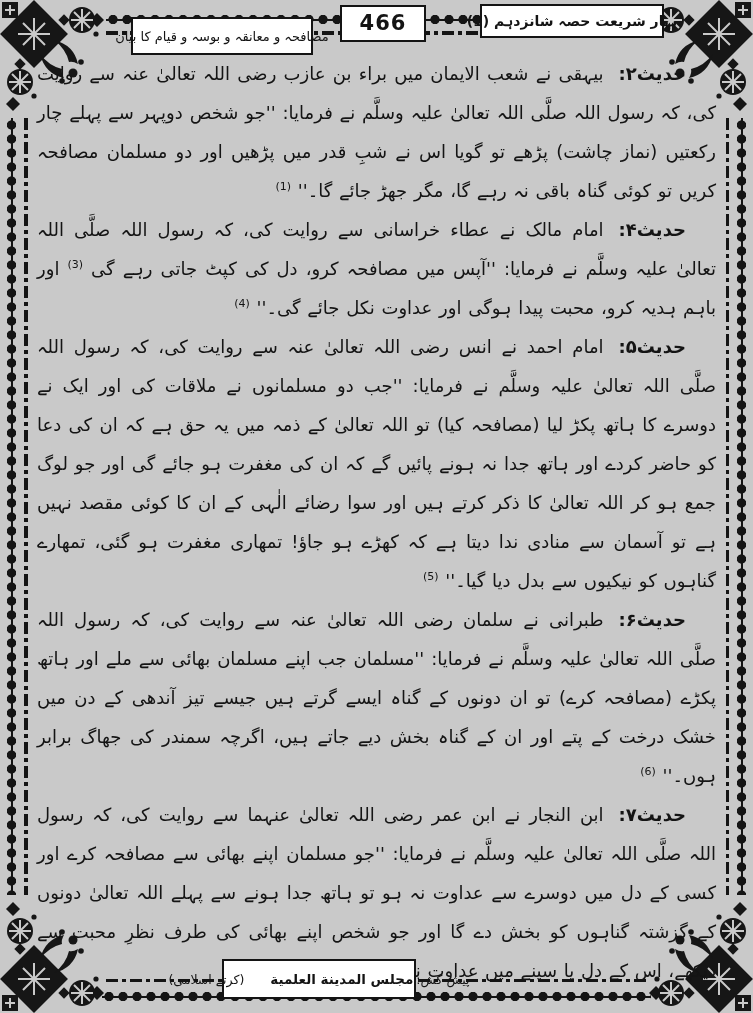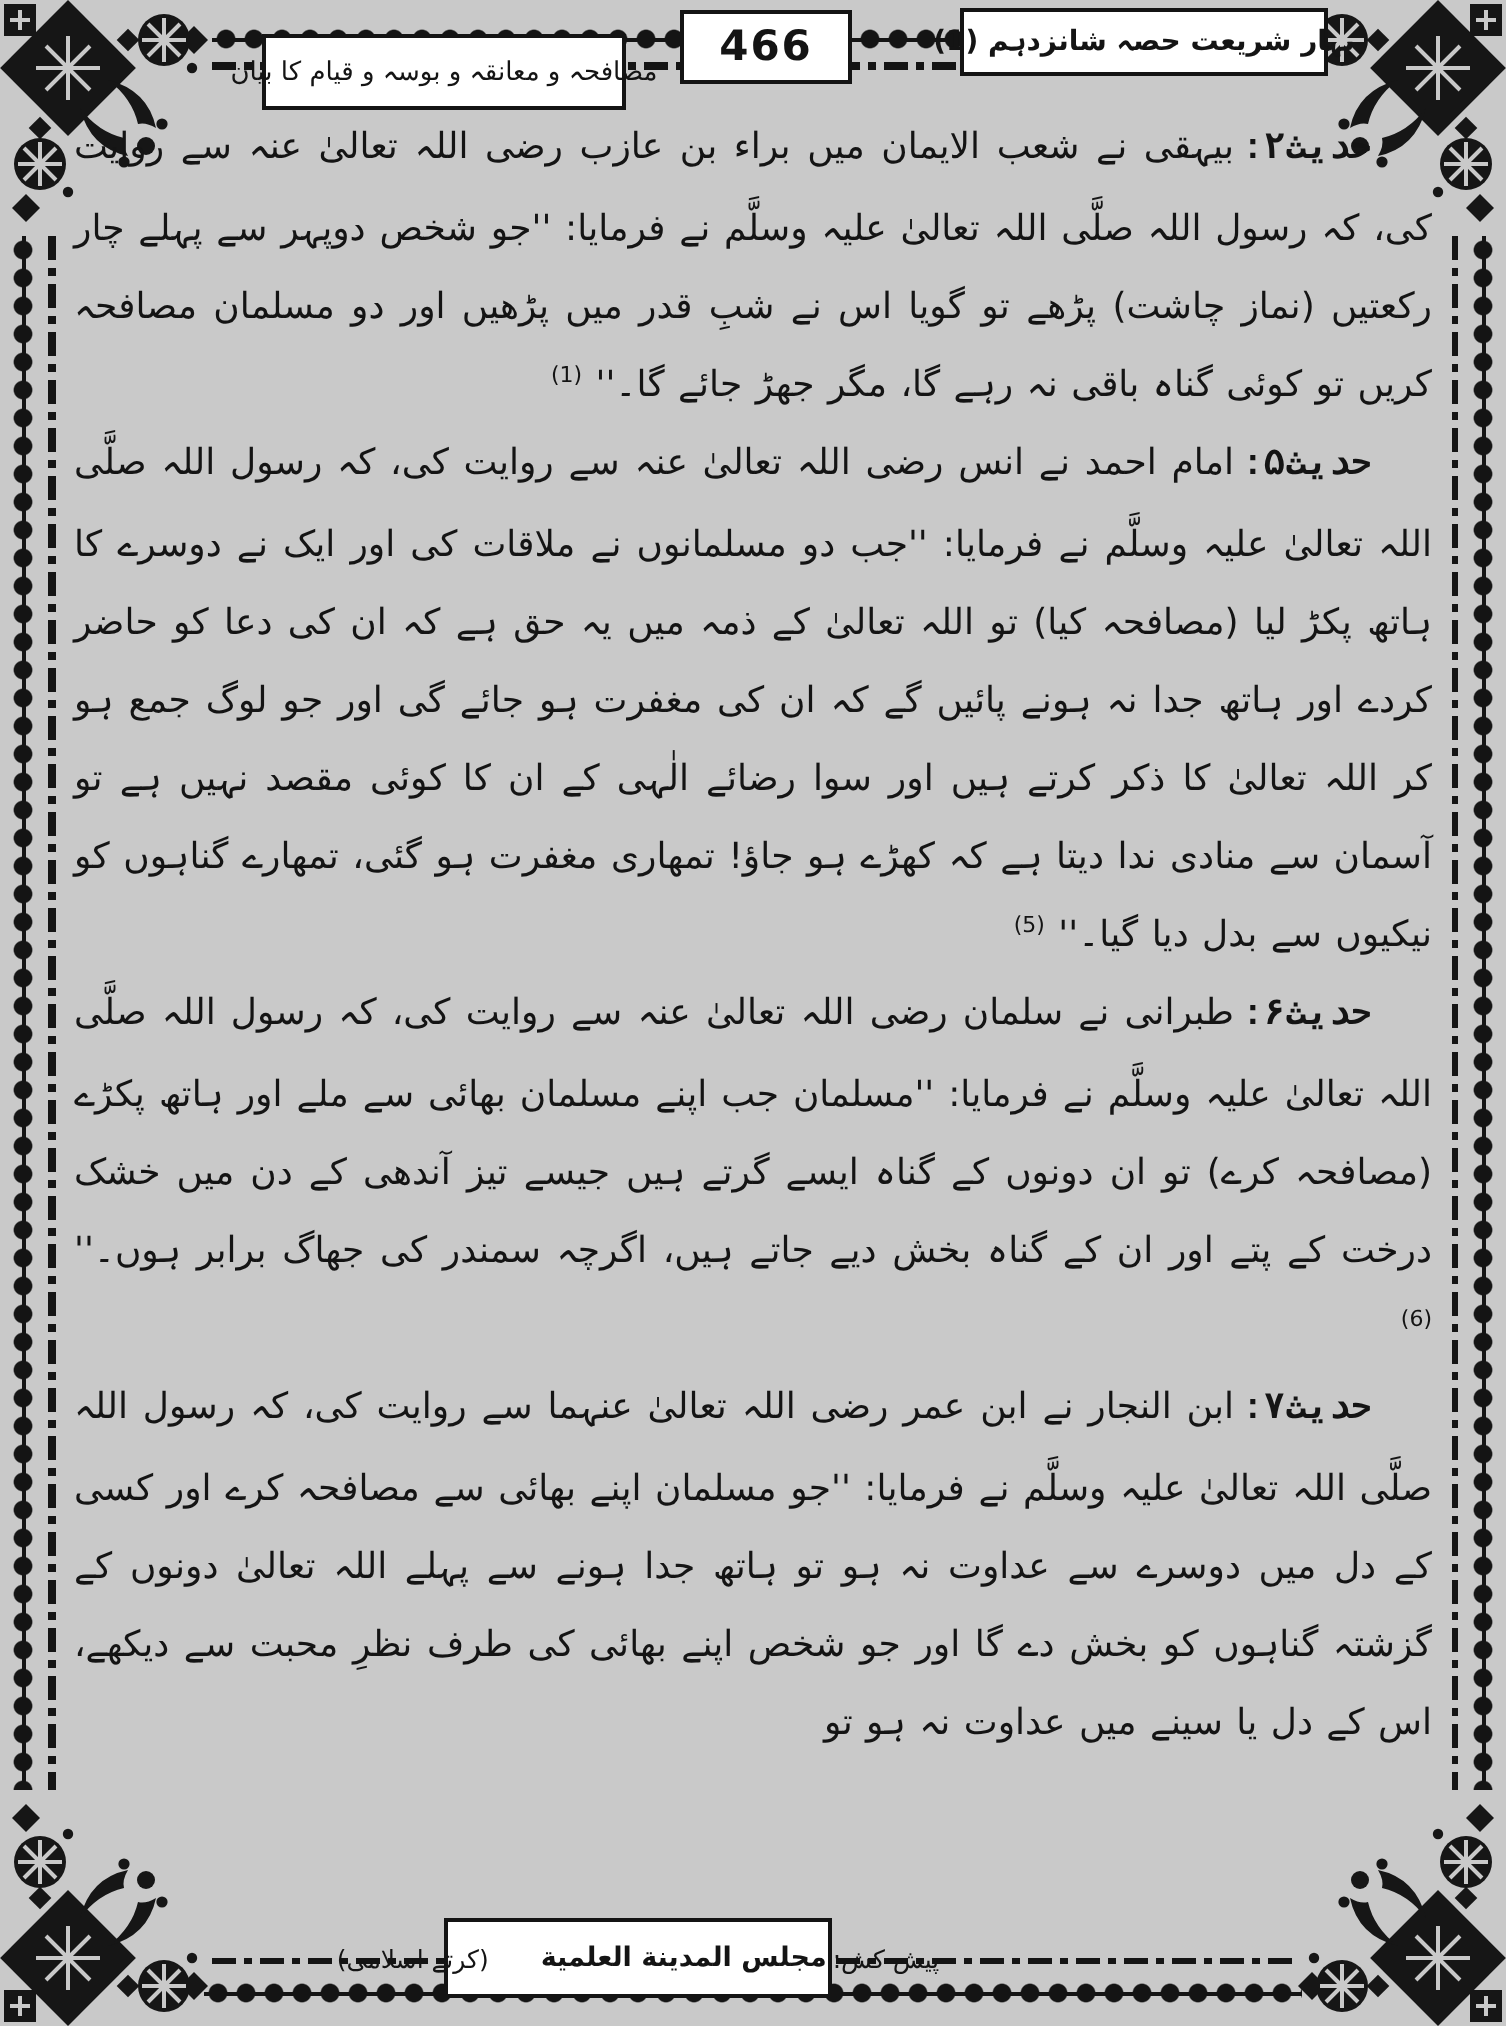--- a/index.html
+++ b/index.html
@@ -62,21 +62,21 @@
   .title-left{top:17px; left:131px; width:178px; height:34px; font-size:13px; font-weight:normal;}
   
   .content{
     position:absolute; top:54px; right:37px; left:37px;
     direction:rtl; text-align:justify;
   }
   .hadith{
     margin:0; font-size:18px; line-height:39px; text-indent:30px;
     word-spacing:1px;
   }
-  .hadith b{font-weight:bold; margin-left:4px;font-family:Liberation Mono, monospace;}
+  .hadith b{font-weight:bold; margin-left:15px;}
   sup.ref{font-size:11px; line-height:0; vertical-align:super; letter-spacing:0;}
   
   .footer-box{
     position:absolute; left:222px; bottom:14px; width:190px; height:36px;
     background:#fff; border:2px solid #141414; z-index:6;
     display:flex; align-items:center; justify-content:center;
     white-space:nowrap; font-size:12.5px; direction:rtl; gap:3px;
   }
   .footer-box .org{font-weight:bold; font-size:13.5px;margin-left:23px;}
   .defs-holder{position:absolute; width:0; height:0; overflow:hidden;}
@@ -143,20 +143,21 @@
   </div>
   <div class="hbox page-box">
     <span>466</span>
   </div>
   <div class="hbox title-left">
     <span>مصافحہ و معانقہ و بوسہ و قیام کا بیان</span>
   </div>
 
   <div class="content">
     <p class="hadith"><b>حدیث۲:</b><span>بیہقی نے شعب الایمان میں براء بن عازب رضی اللہ تعالیٰ عنہ سے روایت کی، کہ رسول اللہ صلَّی اللہ تعالیٰ علیہ وسلَّم نے فرمایا: ''جو شخص دوپہر سے پہلے چار رکعتیں (نماز چاشت) پڑھے تو گویا اس نے شبِ قدر میں پڑھیں اور دو مسلمان مصافحہ کریں تو کوئی گناہ باقی نہ رہے گا، مگر جھڑ جائے گا۔'' <sup class="ref">(1)</sup></span></p>
+    <p class="hadith"><b>حدیث۴:</b><span>امام مالک نے عطاء خراسانی سے روایت کی، کہ رسول اللہ صلَّی اللہ تعالیٰ علیہ وسلَّم نے فرمایا: ''آپس میں مصافحہ کرو، دل کی کپٹ جاتی رہے گی <sup class="ref">(3)</sup> اور باہم ہدیہ کرو، محبت پیدا ہوگی اور عداوت نکل جائے گی۔'' <sup class="ref">(4)</sup></span></p>
     <p class="hadith"><b>حدیث۵:</b><span>امام احمد نے انس رضی اللہ تعالیٰ عنہ سے روایت کی، کہ رسول اللہ صلَّی اللہ تعالیٰ علیہ وسلَّم نے فرمایا: ''جب دو مسلمانوں نے ملاقات کی اور ایک نے دوسرے کا ہاتھ پکڑ لیا (مصافحہ کیا) تو اللہ تعالیٰ کے ذمہ میں یہ حق ہے کہ ان کی دعا کو حاضر کردے اور ہاتھ جدا نہ ہونے پائیں گے کہ ان کی مغفرت ہو جائے گی اور جو لوگ جمع ہو کر اللہ تعالیٰ کا ذکر کرتے ہیں اور سوا رضائے الٰہی کے ان کا کوئی مقصد نہیں ہے تو آسمان سے منادی ندا دیتا ہے کہ کھڑے ہو جاؤ! تمھاری مغفرت ہو گئی، تمھارے گناہوں کو نیکیوں سے بدل دیا گیا۔'' <sup class="ref">(5)</sup></span></p>
     <p class="hadith"><b>حدیث۶:</b><span>طبرانی نے سلمان رضی اللہ تعالیٰ عنہ سے روایت کی، کہ رسول اللہ صلَّی اللہ تعالیٰ علیہ وسلَّم نے فرمایا: ''مسلمان جب اپنے مسلمان بھائی سے ملے اور ہاتھ پکڑے (مصافحہ کرے) تو ان دونوں کے گناہ ایسے گرتے ہیں جیسے تیز آندھی کے دن میں خشک درخت کے پتے اور ان کے گناہ بخش دیے جاتے ہیں، اگرچہ سمندر کی جھاگ برابر ہوں۔'' <sup class="ref">(6)</sup></span></p>
     <p class="hadith"><b>حدیث۷:</b><span>ابن النجار نے ابن عمر رضی اللہ تعالیٰ عنہما سے روایت کی، کہ رسول اللہ صلَّی اللہ تعالیٰ علیہ وسلَّم نے فرمایا: ''جو مسلمان اپنے بھائی سے مصافحہ کرے اور کسی کے دل میں دوسرے سے عداوت نہ ہو تو ہاتھ جدا ہونے سے پہلے اللہ تعالیٰ دونوں کے گزشتہ گناہوں کو بخش دے گا اور جو شخص اپنے بھائی کی طرف نظرِ محبت سے دیکھے، اس کے دل یا سینے میں عداوت نہ ہو تو</span></p>
 
   </div>
 
   <div class="footer-box">
     <span>پیش کش:</span>
     <span class="org">مجلس المدینة العلمیة</span>
     <span>(کرتے اسلامی)</span>

